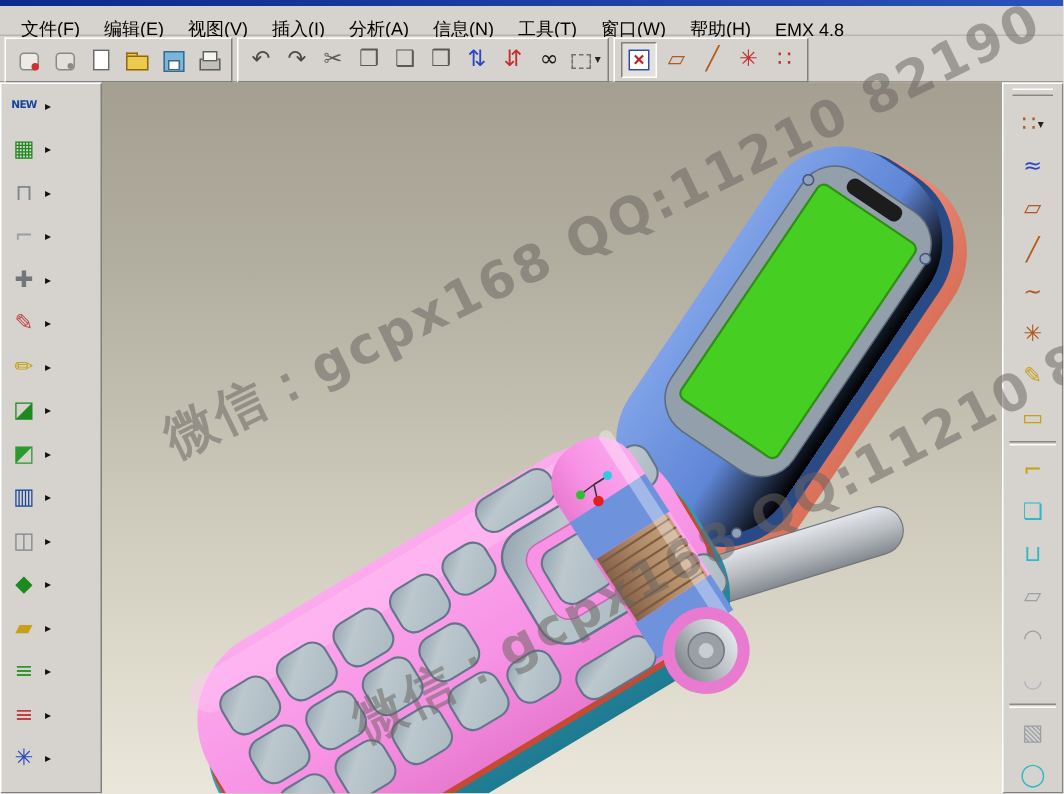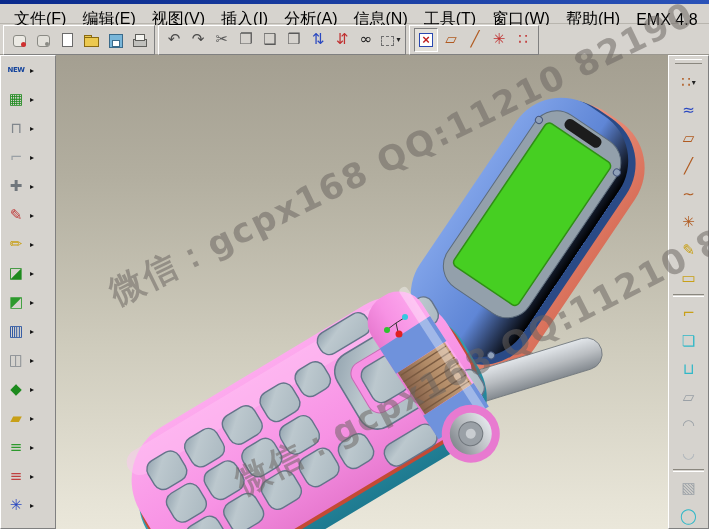--- a/index.html
+++ b/index.html
@@ -6,21 +6,21 @@
   body{font-family:"Liberation Sans","DejaVu Sans",sans-serif;}
   .window{position:relative;width:709px;height:529px;background:#d6d3ce;overflow:hidden;
           font-size:12px;color:#000;}
   
   .title-strip{position:absolute;left:0;top:0;width:709px;height:4px;
                background:linear-gradient(90deg,#0a2a8c,#2a52b8);}
   
   .menubar{position:absolute;left:0;top:4px;width:709px;height:20px;background:#d6d3ce;
            display:flex;align-items:center;padding-left:6px;box-sizing:border-box;
            border-bottom:1px solid #b8b5ae;}
-  .menu-item{padding:2px 8px;white-space:nowrap;cursor:default;font-size:16px;margin-top:12px;}
+  .menu-item{padding:2px 8px;white-space:nowrap;cursor:default;font-size:12px;margin-top:12px;}
   
   .toolbar{position:absolute;left:0;top:25px;width:709px;height:30px;background:#d6d3ce;
            display:flex;align-items:center;border-bottom:1px solid #9a978f;box-sizing:border-box;}
   .tb-group{display:flex;align-items:center;height:28px;margin-left:3px;padding:0 3px;
             border:1px solid;border-color:#ffffff #808080 #808080 #ffffff;background:#d6d3ce;}
   .tbi{position:relative;width:22px;height:22px;display:flex;align-items:center;justify-content:center;
        margin:0 1px;cursor:pointer;}
   .tbi.pressed{border:1px solid;border-color:#808080 #ffffff #ffffff #808080;background:#e4e1da;}
   .glyph{font-size:15px;line-height:1;font-family:"DejaVu Sans",sans-serif;}
   .glyph.small{font-size:7px;font-weight:bold;letter-spacing:-0.5px;}
@@ -38,21 +38,21 @@
   .ic-part::before{content:"";position:absolute;left:2px;top:3px;width:11px;height:10px;background:#eceae4;border:1px solid #8a8a84;border-radius:3px;}
   .ic-part::after{content:"";position:absolute;right:1px;bottom:1px;width:5px;height:5px;background:#d03030;border-radius:50%;}
   .ic-part2::before{content:"";position:absolute;left:2px;top:3px;width:11px;height:10px;background:#e2e0da;border:1px solid #8a8a84;border-radius:3px;}
   .ic-part2::after{content:"";position:absolute;right:2px;bottom:2px;width:4px;height:4px;background:#8a8a84;border-radius:50%;}
   .ic-marquee::before{content:"";position:absolute;left:2px;top:4px;width:11px;height:8px;border:1px dashed #6e6e6e;}
   .ic-snapx::before{content:"";position:absolute;left:1px;top:1px;width:12px;height:12px;background:#fff;border:1px solid #2a48b0;}
   .ic-snapx::after{content:"×";position:absolute;left:1px;top:1px;width:14px;height:14px;line-height:13px;text-align:center;color:#c02020;font-weight:bold;font-size:13px;}
   
   .workarea{position:absolute;left:0;top:55px;width:709px;height:474px;}
   .side-tb{position:absolute;top:0;height:474px;background:#d6d3ce;box-sizing:border-box;overflow:hidden;}
-  .side-left{left:0;width:56px;border:1px solid;border-color:#ffffff #808080 #808080 #ffffff;}
+  .side-left{left:0;width:68px;border:1px solid;border-color:#ffffff #808080 #808080 #ffffff;}
   .side-right{right:0;width:41px;border:1px solid;border-color:#ffffff #808080 #808080 #ffffff;}
   .lrow{display:flex;align-items:center;height:29px;padding-left:3px;}
   .rrow{display:flex;align-items:center;justify-content:center;height:28px;}
   .rsep{height:1px;margin:2px 4px;border-top:1px solid #8a877f;border-bottom:1px solid #ffffff;}
   .handle{height:3px;margin:3px 6px 4px 6px;border-top:1px solid #ffffff;border-bottom:1px solid #8a877f;}
   
   .canvas{position:absolute;left:46px;top:0;width:622px;height:474px;
           background:linear-gradient(180deg,#a49f91 0%,#b2ae9f 25%,#cfccbd 62%,#e7e4d7 95%,#eae7da 100%);}
   .canvas svg{display:block;}
   

